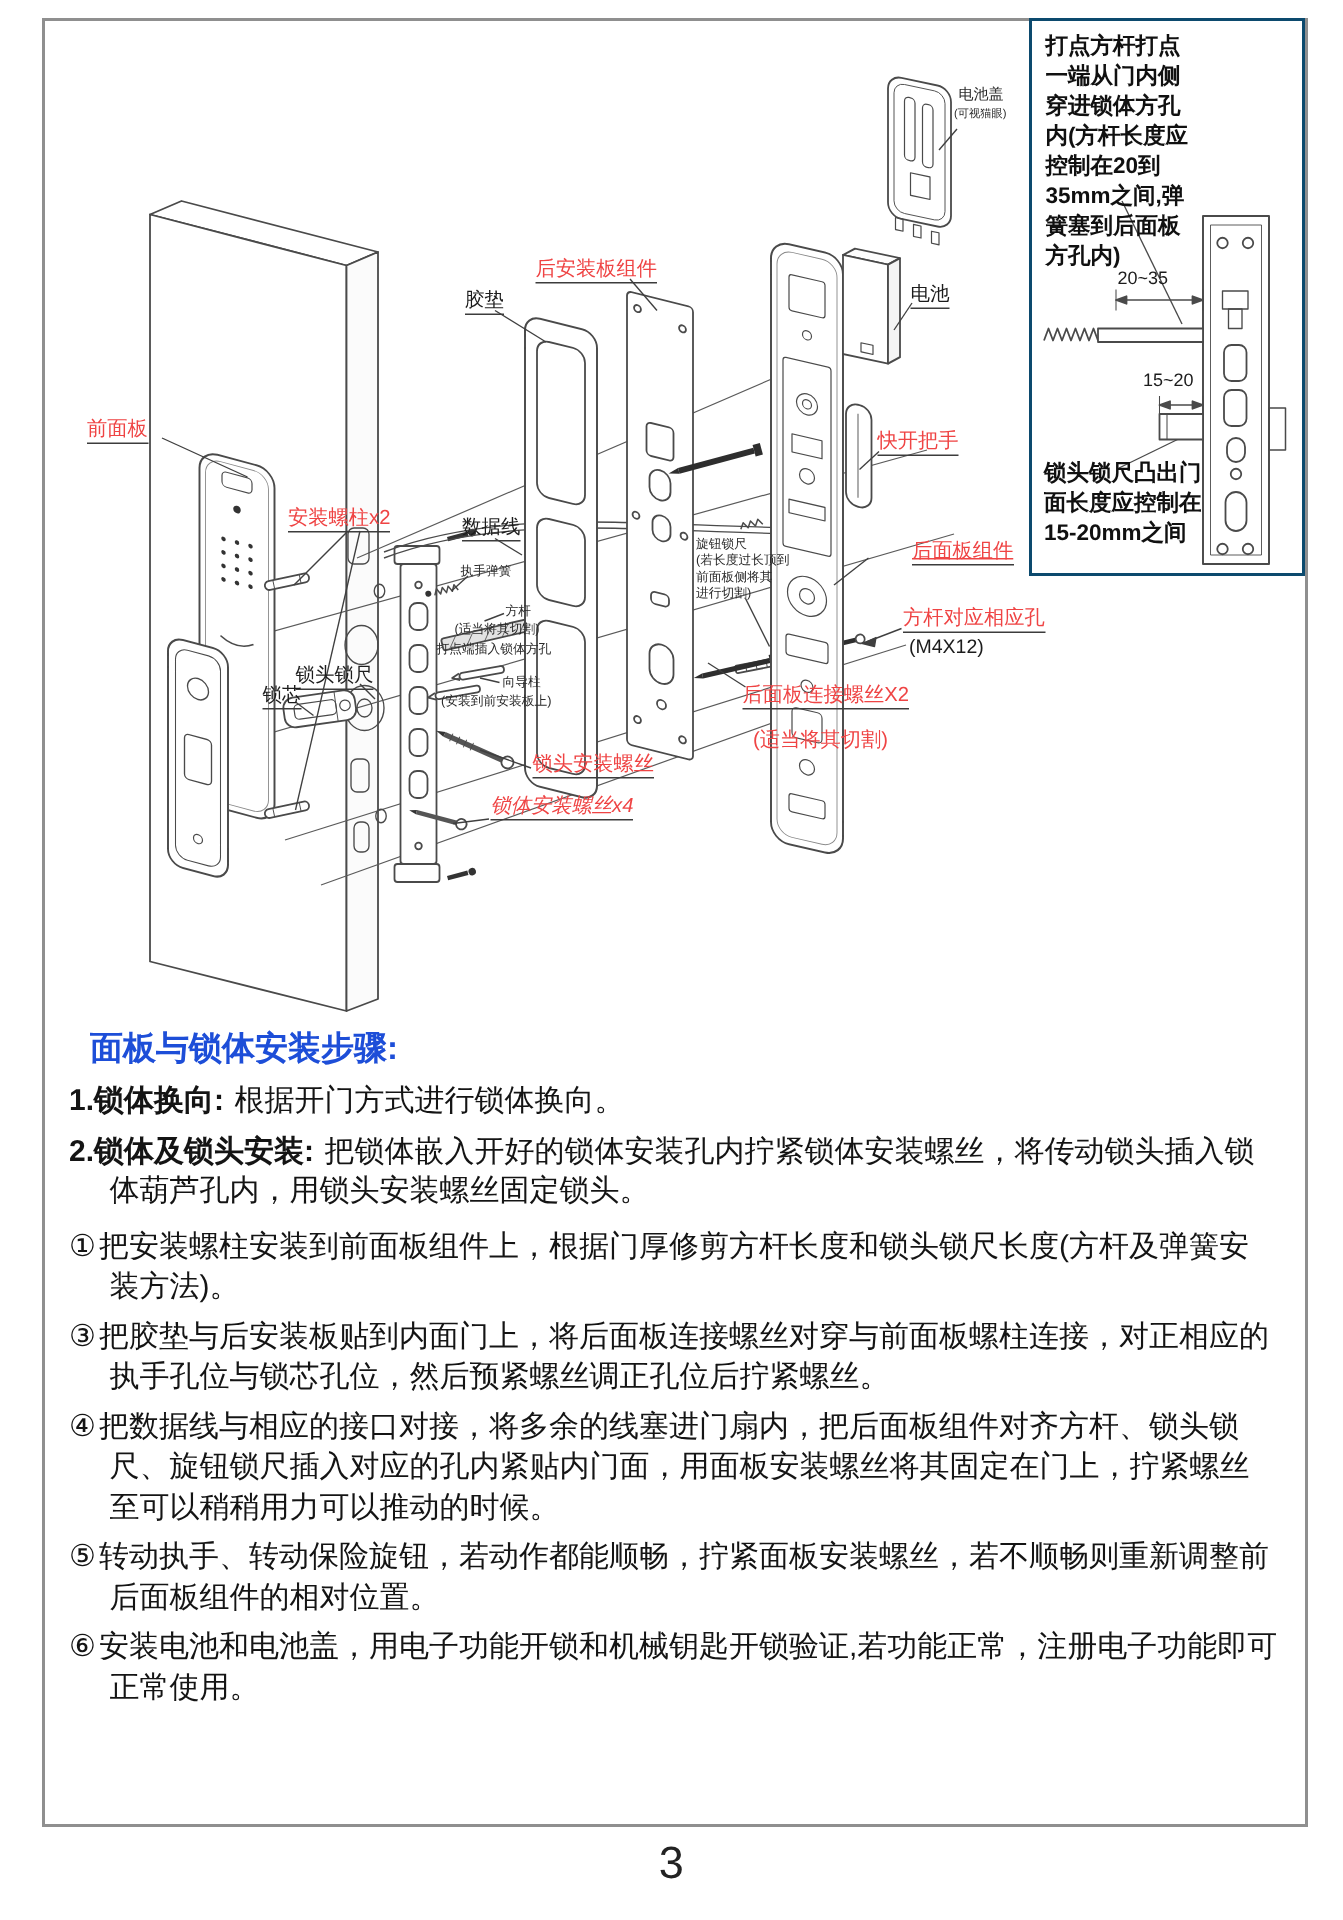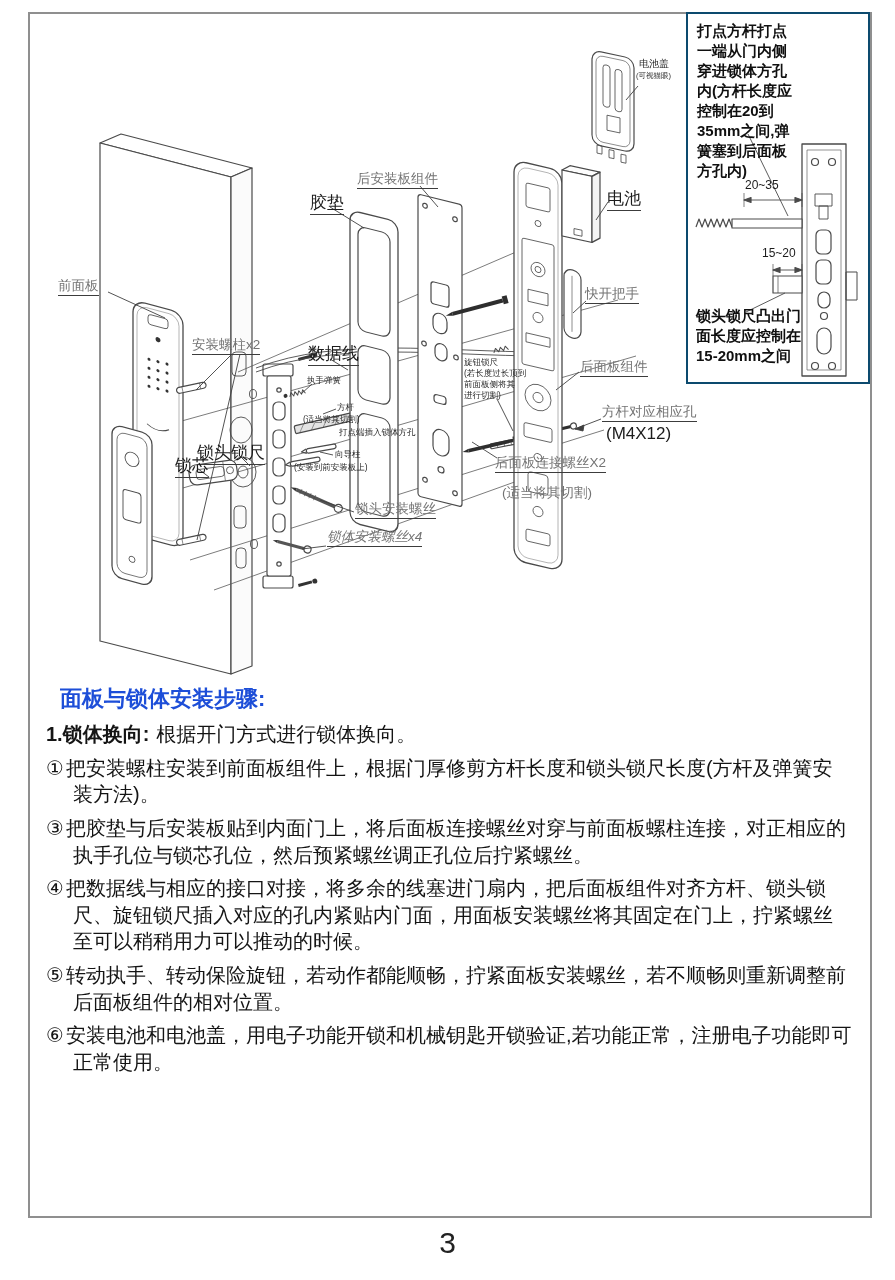--- a/index.html
+++ b/index.html
@@ -3,22 +3,22 @@
 <meta charset="utf-8">
 <style>
   html,body{margin:0;padding:0;background:#ffffff;}
   .page{position:relative;width:895px;height:1280px;background:#ffffff;overflow:hidden;
         font-family:"Liberation Sans","DejaVu Sans",sans-serif;color:#161616;}
   .main-border{position:absolute;left:28px;top:12px;width:840px;height:1202px;
         border:2px solid #8f8f8f;background:transparent;}
   
   .diagram-svg{position:absolute;left:0;top:0;width:895px;height:700px;}
   
-  .lbl{position:absolute;font-size:13.5px;line-height:1.15;color:#737373;white-space:pre-line;}
-  .lbl-md{position:absolute;font-size:17px;line-height:1.15;color:#1c1c1c;white-space:pre-line;}
+  .lbl{position:absolute;font-size:13.5px;line-height:1.15;color:#ef4444;white-space:pre-line;}
+  .lbl-md{position:absolute;font-size:13px;line-height:1.15;color:#1c1c1c;white-space:pre-line;}
   .lbl-sm{position:absolute;font-size:8.5px;line-height:1.3;color:#2a2a2a;white-space:pre-line;}
   .u{border-bottom:1px solid #3c3c3c;padding-bottom:1px;}
   
   .inset{position:absolute;left:686px;top:12px;width:180px;height:368px;border:2px solid #0c4a6e;background:#fff;}
   .inset-note{position:absolute;font-weight:700;font-size:15px;line-height:1.33;color:#101010;}
   .inset-dim{position:absolute;font-size:12px;color:#1c1c1c;}
   .inset-svg{position:absolute;left:0;top:0;width:180px;height:368px;}
   
   .steps{position:absolute;left:46px;top:684px;width:806px;font-size:20px;line-height:1.33;color:#141414;}
   .steps h2{font-size:22px;margin:0 0 8px 14px;font-weight:700;color:#1d4ed8;}
@@ -285,34 +285,34 @@
       </g>
     </g>
   </svg>
 
   <div class="lbl u" style="left:58px;top:278px;">前面板</div>
   <div class="lbl u" style="left:192px;top:337px;">安装螺柱x2</div>
   <div class="lbl-md u" style="left:308px;top:344px;">数据线</div>
   <div class="lbl-sm" style="left:307px;top:375px;">执手弹簧</div>
   <div class="lbl-sm" style="left:337px;top:402px;">方杆</div>
   <div class="lbl-sm" style="left:303px;top:414px;">(适当将其切割)</div>
-  <div class="lbl-sm" style="left:291px;top:427px;padding-left:48px;">打点端插入锁体方孔</div>
+  <div class="lbl-sm" style="left:291px;top:427px;">打点端插入锁体方孔</div>
   <div class="lbl-md u" style="left:197px;top:443px;">锁头锁尺</div>
   <div class="lbl-md u" style="left:175px;top:456px;">锁芯</div>
   <div class="lbl-sm" style="left:335px;top:449px;">向导柱</div>
   <div class="lbl-sm" style="left:294px;top:462px;">(安装到前安装板上)</div>
   <div class="lbl u" style="left:355px;top:501px;">锁头安装螺丝</div>
   <div class="lbl u" style="left:327px;top:529px;font-style:italic;">锁体安装螺丝x4</div>
   <div class="lbl-md u" style="left:310px;top:193px;">胶垫</div>
   <div class="lbl u" style="left:357px;top:171px;">后安装板组件</div>
   <div class="lbl-sm" style="left:639px;top:57px;font-size:10px;">电池盖</div>
   <div class="lbl-sm" style="left:636px;top:71px;font-size:7.5px;text-align:right;">(可视猫眼)</div>
   <div class="lbl-md u" style="left:607px;top:189px;">电池</div>
   <div class="lbl u" style="left:585px;top:286px;">快开把手</div>
-  <div class="lbl u" style="left:580px;top:359px;">后面板组件</div>
+  <div class="lbl u" style="left:608px;top:359px;text-decoration:underline;">后面板组件</div>
   <div class="lbl-sm" style="left:464px;top:357px;">旋钮锁尺
 (若长度过长顶到
 前面板侧将其
 进行切割)</div>
   <div class="lbl u" style="left:602px;top:404px;">方杆对应相应孔</div>
   <div class="lbl-md" style="left:606px;top:424px;">(M4X12)</div>
   <div class="lbl u" style="left:495px;top:455px;">后面板连接螺丝X2</div>
   <div class="lbl" style="left:502px;top:485px;">(适当将其切割)</div>
 
   <div class="inset">
@@ -352,20 +352,21 @@
     <div class="inset-dim" style="left:57px;top:164px;">20~35</div>
     <div class="inset-dim" style="left:74px;top:232px;">15~20</div>
     <div class="inset-note" style="left:8px;top:292px;width:107px;">锁头锁尺凸出门面长度应控制在15-20mm之间</div>
   </div>
 
   <div class="steps">
     <h2>面板与锁体安装步骤:</h2>
 
     <p class="step"><span class="b">1.锁体换向:</span><span>根据开门方式进行锁体换向。</span></p>
 
+    <p class="step" style="margin-bottom:10px;"><span class="b">2.锁体及锁头安装:</span><span>把锁体嵌入开好的锁体安装孔内拧紧锁体安装螺丝，将传动锁头插入锁体葫芦孔内，用锁头安装螺丝固定锁头。</span></p>
 
 
     <p class="sub"><span class="marker">①</span><span>把安装螺柱安装到前面板组件上，根据门厚修剪方杆长度和锁头锁尺长度(方杆及弹簧安装方法)。</span></p>
     <p class="sub"><span class="marker">③</span><span>把胶垫与后安装板贴到内面门上，将后面板连接螺丝对穿与前面板螺柱连接，对正相应的执手孔位与锁芯孔位，然后预紧螺丝调正孔位后拧紧螺丝。</span></p>
     <p class="sub"><span class="marker">④</span><span>把数据线与相应的接口对接，将多余的线塞进门扇内，把后面板组件对齐方杆、锁头锁尺、旋钮锁尺插入对应的孔内紧贴内门面，用面板安装螺丝将其固定在门上，拧紧螺丝至可以稍稍用力可以推动的时候。</span></p>
     <p class="sub"><span class="marker">⑤</span><span>转动执手、转动保险旋钮，若动作都能顺畅，拧紧面板安装螺丝，若不顺畅则重新调整前后面板组件的相对位置。</span></p>
     <p class="sub"><span class="marker">⑥</span><span>安装电池和电池盖，用电子功能开锁和机械钥匙开锁验证,若功能正常，注册电子功能即可正常使用。</span></p>
   </div>
 
   <div class="page-number">3</div>

